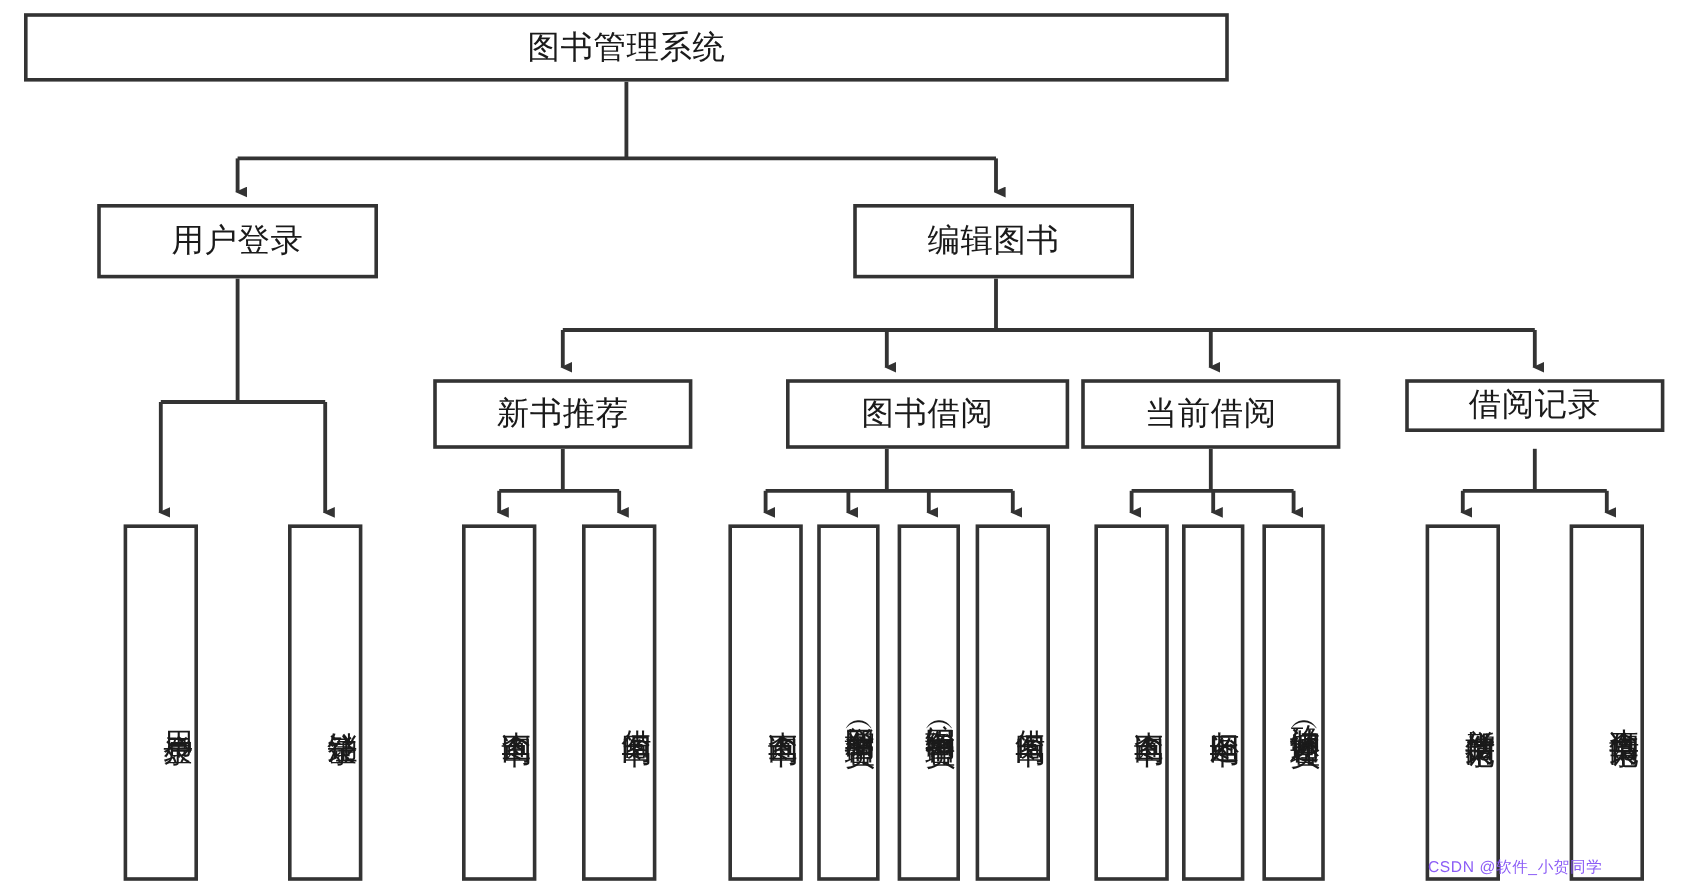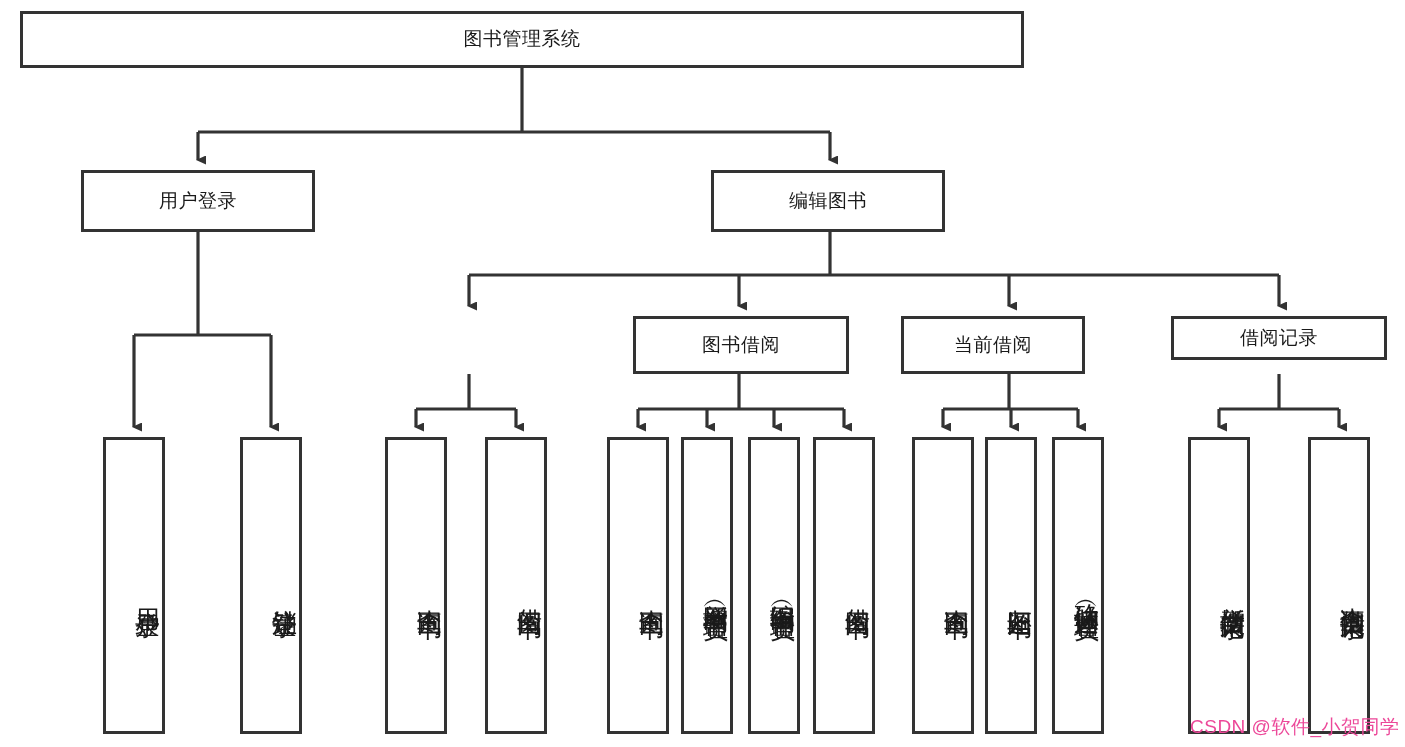--- a/index.html
+++ b/index.html
@@ -31,41 +31,41 @@
     border: 3px solid #333333;
     background: #ffffff;
     display: flex;
     align-items: center;
     justify-content: center;
     color: #1a1a1a;
     line-height: 1.18;
     text-align: center;
   }
   .node.horiz {
-    font-size: 19px;
+    font-size: 27px;
     letter-spacing: 0.5px;
   }
   .node.vert {
     writing-mode: vertical-rl;
     text-orientation: upright;
     font-size: 25px;
     letter-spacing: 2px;
     padding-top: 14px;
     align-items: flex-start;
     justify-content: center;
   }
   .node.vert .vlabel {
     writing-mode: vertical-rl;
     text-orientation: upright;
     display: block;
   }
   .watermark {
     position: absolute;
-    color: #ec4899;
-    font-size: 19px;
+    color: #8b5cf6;
+    font-size: 13px;
     letter-spacing: 0.5px;
     white-space: nowrap;
     user-select: none;
   }
 </style>
 </head>
 <body>
 
 <div id="canvas">
 
@@ -123,24 +123,27 @@
     <span>图书管理系统</span>
   </div>
 
   <div class="node horiz" style="left:81px; top:170px; width:234px; height:62px;">
     <span>用户登录</span>
   </div>
   <div class="node horiz" style="left:711px; top:170px; width:234px; height:62px;">
     <span>编辑图书</span>
   </div>
 
-  <div class="node horiz" style="left:633px; top:316px; width:216px; height:58px;">
+  <div class="node horiz" style="left:361px; top:316px; width:216px; height:58px;">
+    <span>新书推荐</span>
+  </div>
+  <div class="node horiz" style="left:655px; top:316px; width:236px; height:58px;">
     <span>图书借阅</span>
   </div>
-  <div class="node horiz" style="left:901px; top:316px; width:184px; height:58px;">
+  <div class="node horiz" style="left:901px; top:316px; width:216px; height:58px;">
     <span>当前借阅</span>
   </div>
   <div class="node horiz" style="left:1171px; top:316px; width:216px; height:44px;">
     <span>借阅记录</span>
   </div>
 
   <div class="node vert" style="left:103px; top:437px; width:62px; height:297px;">
     <span class="vlabel">用户登录</span>
   </div>
   <div class="node vert" style="left:240px; top:437px; width:62px; height:297px;">

